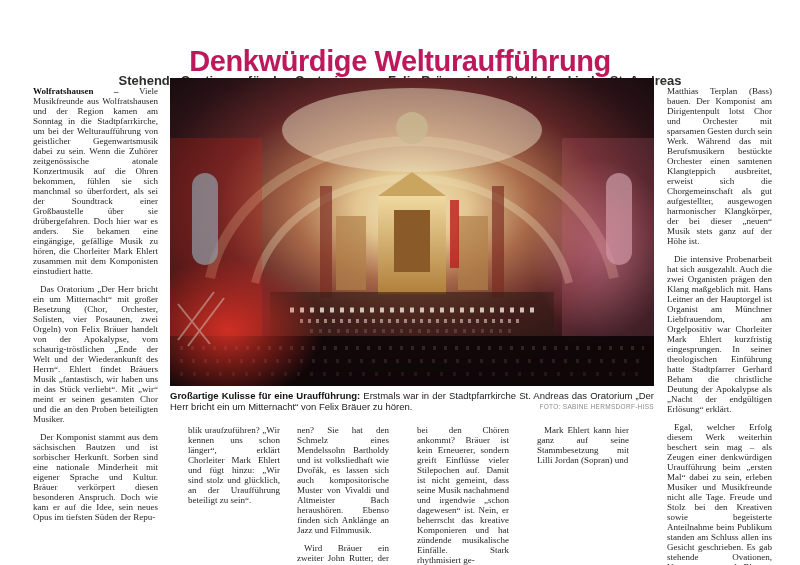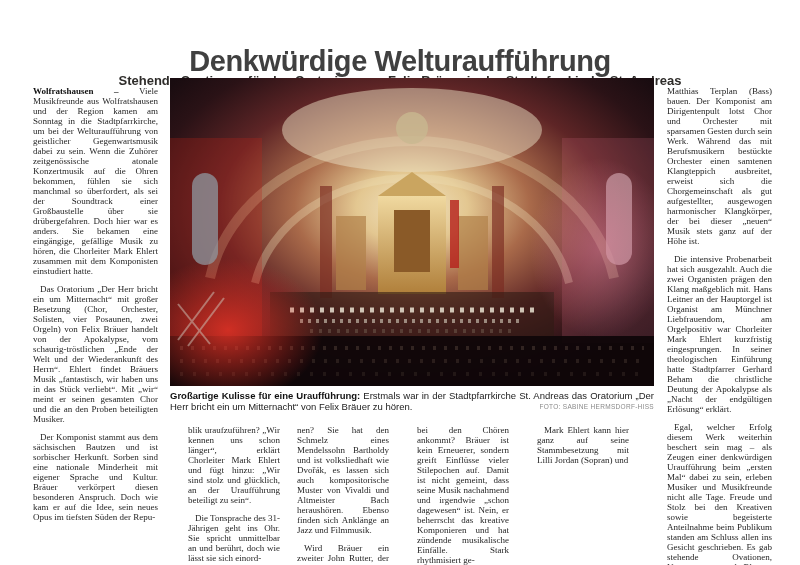--- a/index.html
+++ b/index.html
@@ -3,21 +3,21 @@
 <meta charset="utf-8">
 <style>
   html,body { margin:0; padding:0; }
   body {
     width:800px; height:565px; background:#ffffff; position:relative;
     font-family:"Liberation Serif", serif; color:#262626; overflow:hidden;
   }
   .headline {
     position:absolute; top:26px; left:0; width:800px; text-align:center;
     font-family:"Liberation Sans", sans-serif; font-weight:bold;
-    font-size:29px; letter-spacing:-0.4px; color:#404040;
+    font-size:29px; letter-spacing:-0.4px; color:#be185d;
   }
   .subhead {
     position:absolute; top:62px; left:0; width:800px; text-align:center;
     font-family:"Liberation Sans", sans-serif; font-weight:bold;
     font-size:13px; color:#2e2c2a;
   }
   .col {
     position:absolute; top:78px; font-size:9px; line-height:10px;
     text-align:justify; color:#262626;
   }
@@ -126,21 +126,20 @@
     </svg>
   </div>
 
   <div class="caption">
     <span class="cap-b">Großartige Kulisse für eine Uraufführung:</span><span> Erstmals war in der Stadtpfarrkirche St. Andreas das Oratorium „Der Herr bricht ein um Mitternacht“ von Felix Bräuer zu hören.</span>
   </div>
   <div class="credit">FOTO: SABINE HERMSDORF-HISS</div>
 
   <div class="col bcol" id="col2">
     <p class="first">blik uraufzuführen? „Wir kennen uns schon länger“, erklärt Chorleiter Mark Ehlert und fügt hinzu: „Wir sind stolz und glücklich, an der Uraufführung beteiligt zu sein“.</p>
-    <p>Die Tonsprache des 31-Jährigen geht ins Ohr. Sie spricht unmittelbar an und berührt, doch wie lässt sie sich einord-</p>
   </div>
   <div class="col bcol" id="col3">
     <p class="first">nen? Sie hat den Schmelz eines Mendelssohn Bartholdy und ist volksliedhaft wie Dvořák, es lassen sich auch kompositorische Muster von Vivaldi und Altmeister Bach heraushören. Ebenso finden sich Anklänge an Jazz und Filmmusik.</p>
     <p>Wird Bräuer ein zweiter John Rutter, der heute so gut</p>
   </div>
   <div class="col bcol" id="col4">
     <p class="first">bei den Chören ankommt? Bräuer ist kein Erneuerer, sondern greift Einflüsse vieler Stilepochen auf. Damit ist nicht gemeint, dass seine Musik nachahmend und irgendwie „schon dagewesen“ ist. Nein, er beherrscht das kreative Komponieren und hat zündende musikalische Einfälle. Stark rhythmisiert ge-</p>
   </div>
   <div class="col bcol" id="col5">
     <p>Mark Ehlert kann hier ganz auf seine Stammbesetzung mit Lilli Jordan (Sopran) und</p>

